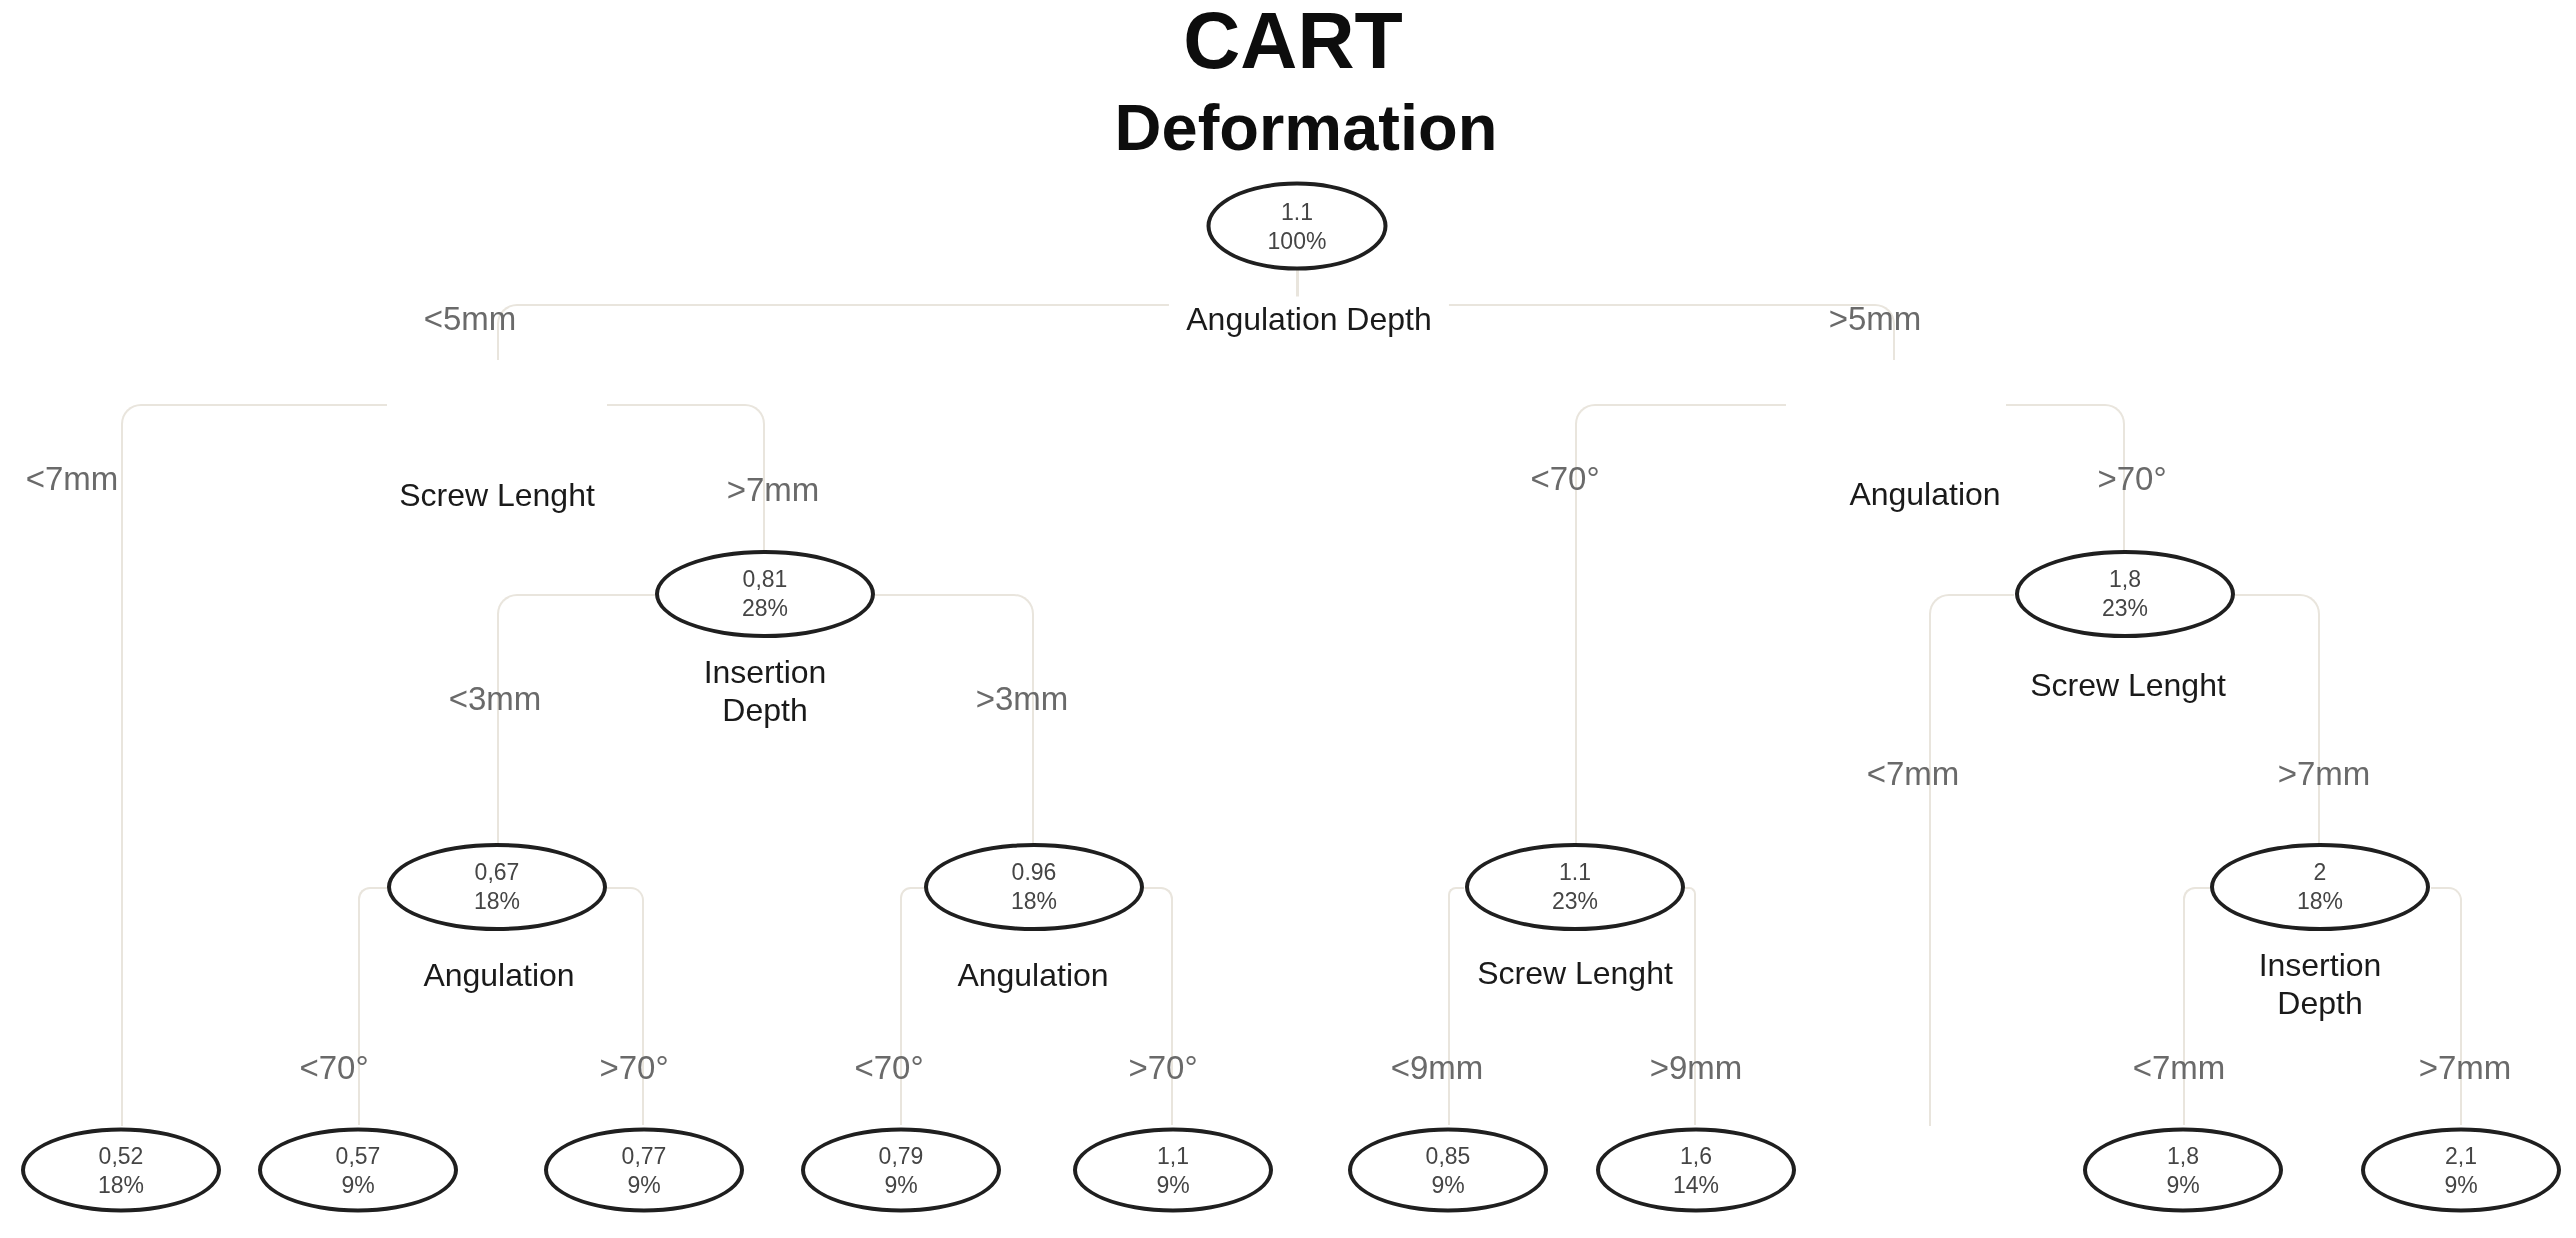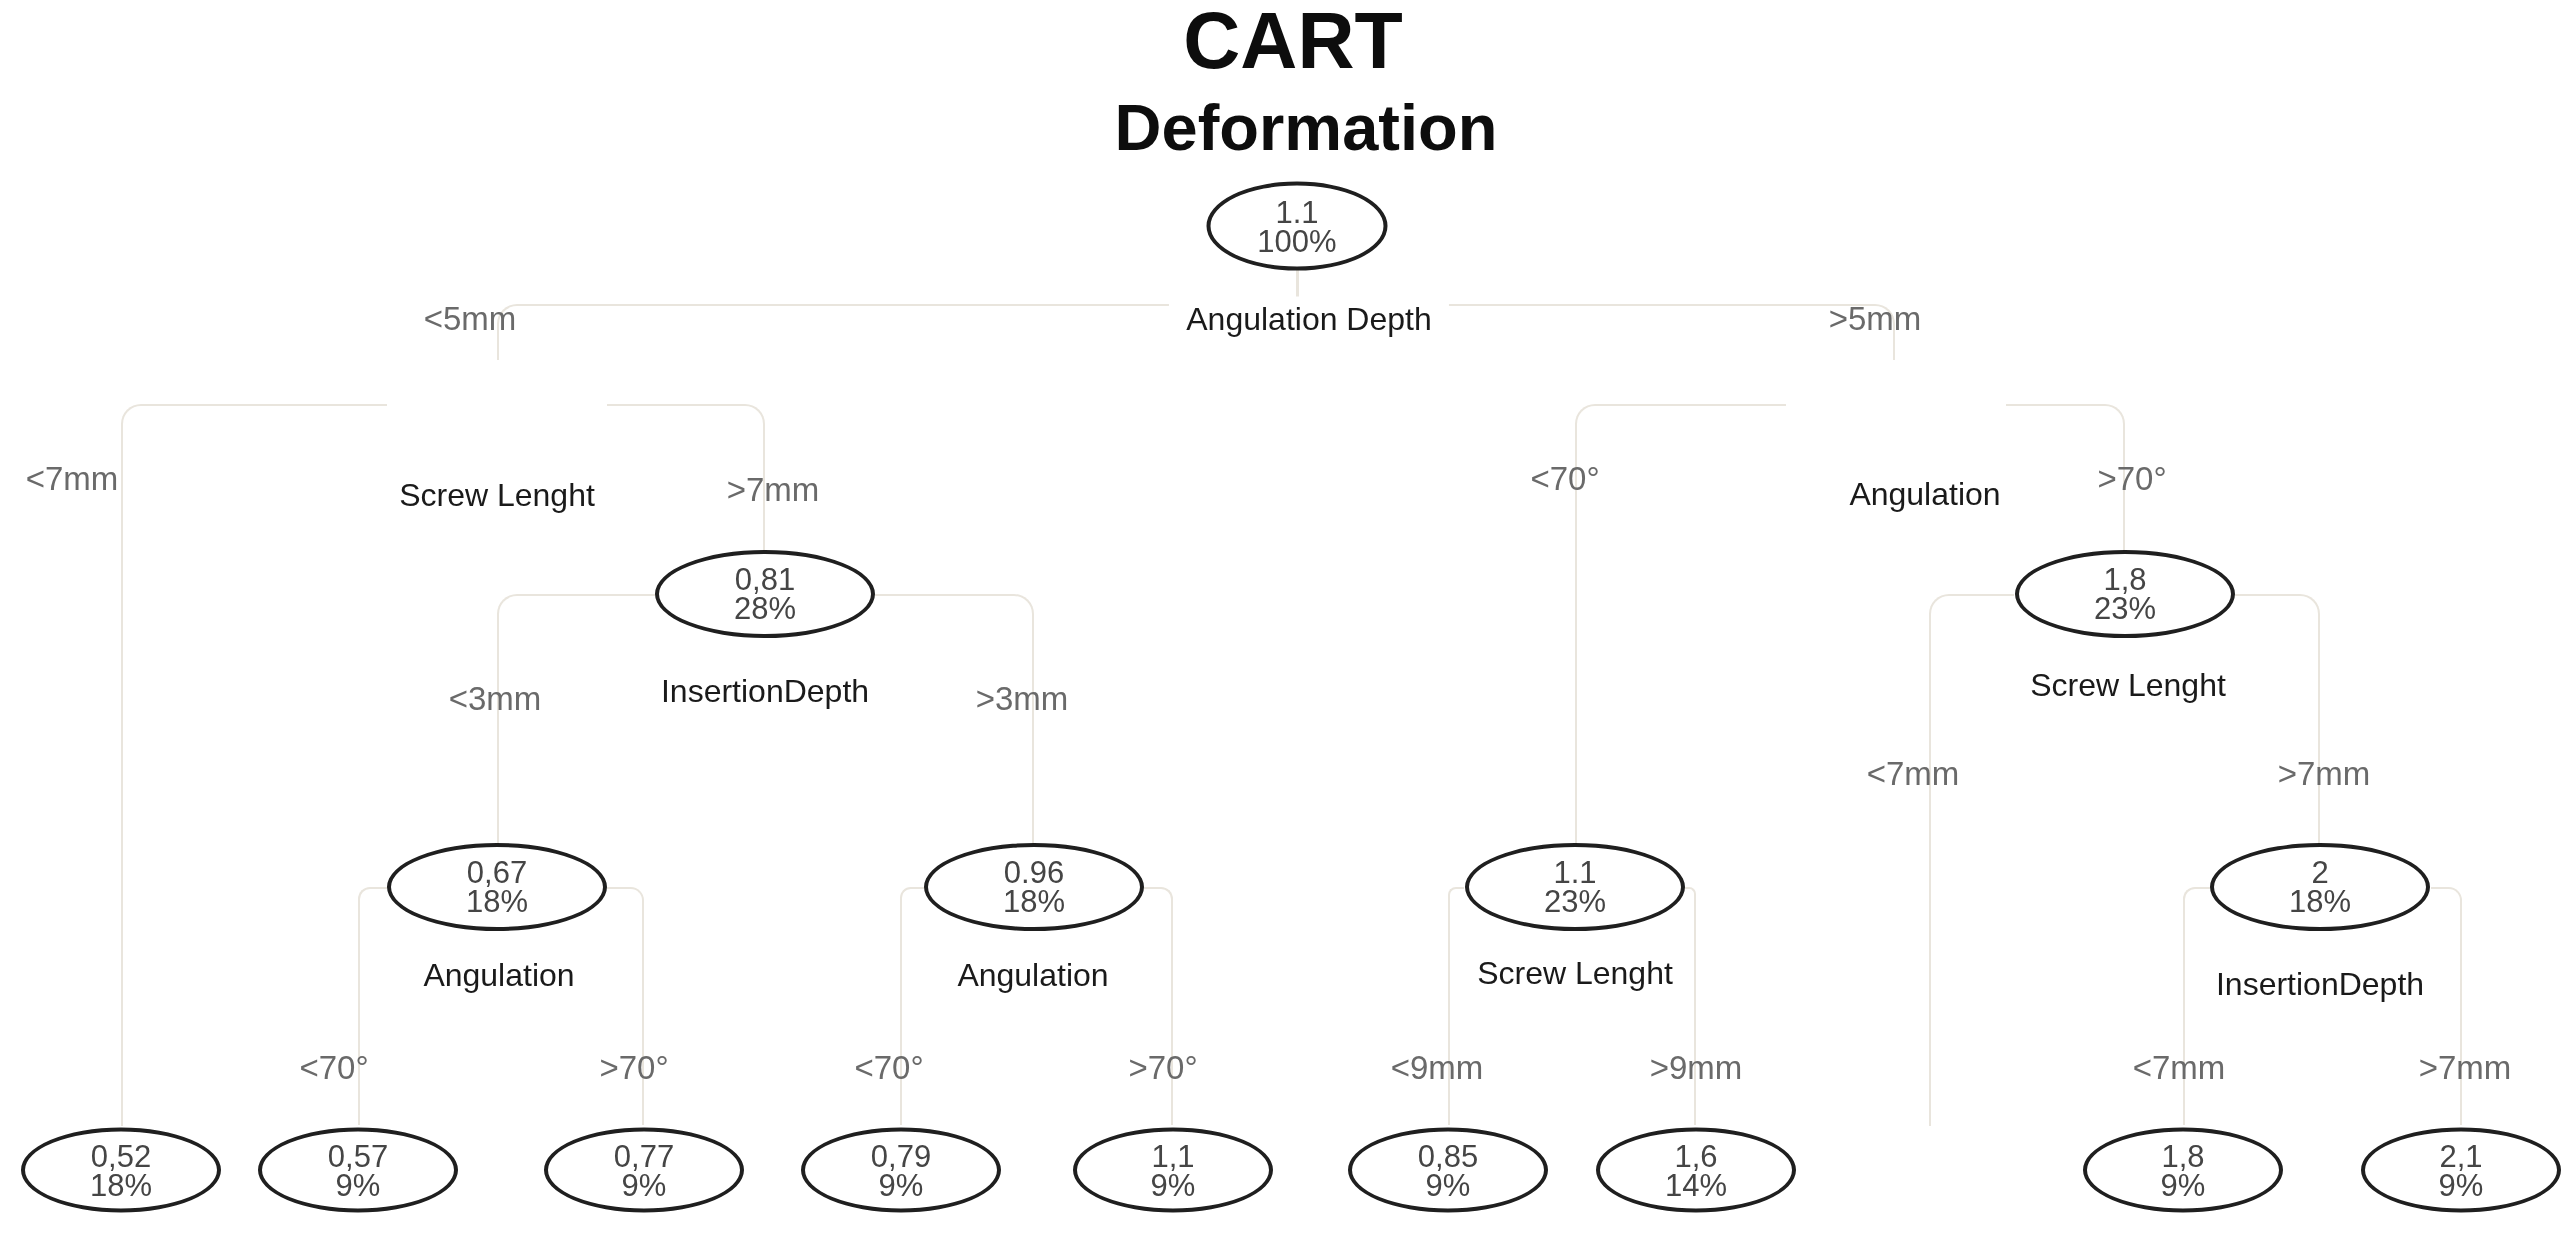--- a/index.html
+++ b/index.html
@@ -27,33 +27,33 @@
     font-size:65px;font-weight:700;color:#0d0d0d;white-space:nowrap;z-index:5;
   }
   .conn{position:absolute;z-index:1;box-sizing:border-box;}
   .conn.tl{border-top:2.7px solid var(--line);border-left:2.7px solid var(--line);border-top-left-radius:20px;}
   .conn.tr{border-top:2.7px solid var(--line);border-right:2.7px solid var(--line);border-top-right-radius:20px;}
   .stub{position:absolute;z-index:1;background:var(--line);}
   .node{
     position:absolute;transform:translate(-50%,-50%);
     border:4px solid var(--stroke);border-radius:50%;background:#fff;
     display:flex;flex-direction:column;align-items:center;justify-content:center;
-    z-index:3;color:var(--valtext);font-size:31px;line-height:29px;text-align:center;
+    z-index:3;color:var(--valtext);font-size:23px;line-height:29px;text-align:center;
     box-sizing:border-box;
   }
   .edge-label{
     position:absolute;transform:translate(-50%,-50%);
     color:var(--edgetext);font-size:33px;white-space:nowrap;z-index:2;
   }
   .split-label{
     position:absolute;transform:translate(-50%,-50%);
     color:var(--splittext);font-size:32px;white-space:nowrap;z-index:4;text-align:center;
   }
   .split-label.masked{background:#ffffff;padding:4px 17.3px;}
-  .split-label.two-line{line-height:38px;display:flex;align-items:center;justify-content:space-between;}
+  .split-label.two-line{line-height:38px;display:flex;flex-direction:column;align-items:center;justify-content:space-between;}
 </style>
 </head>
 <body>
 
 <div class="canvas">
 
   <div class="title1" style="left:1293px;top:41px">CART</div>
   <div class="title2" style="left:1306px;top:127px">Deformation</div>
 
   <div class="conn tl" style="left:497px;top:304px;width:800px;height:56px"></div>

